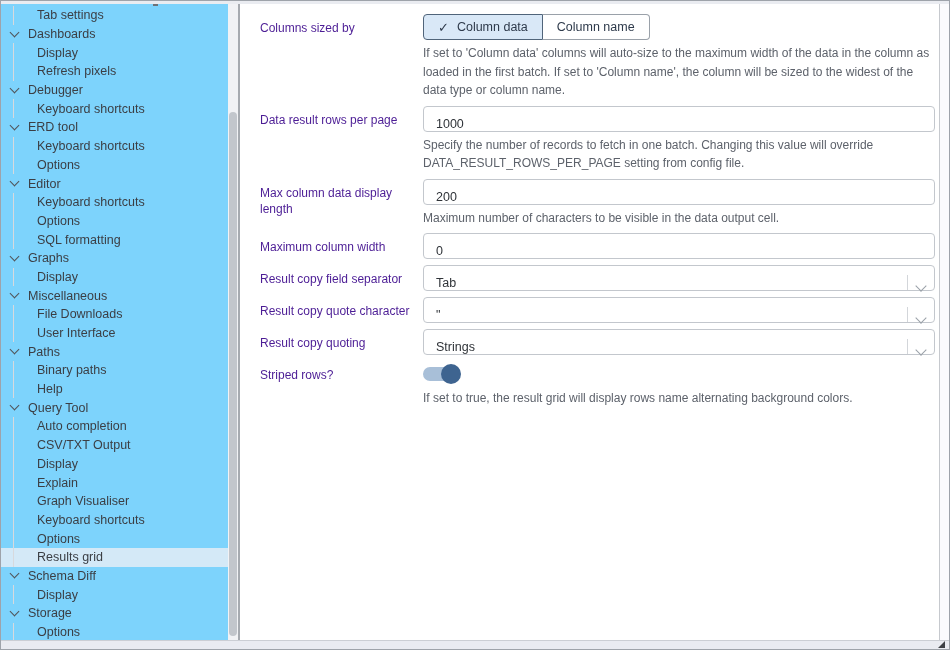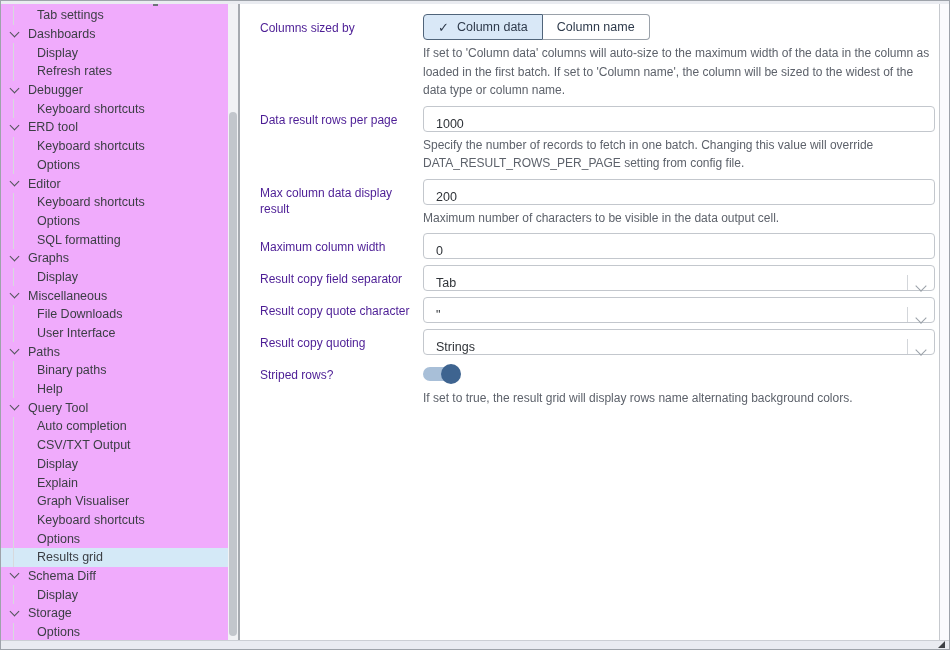--- a/index.html
+++ b/index.html
@@ -2,21 +2,21 @@
 <html><head>
 <meta charset="utf-8">
 <style>
   * { margin:0; padding:0; box-sizing:border-box; }
   html,body { width:950px; height:650px; font-family:"Liberation Sans","DejaVu Sans",sans-serif; background:#fff; }
   .window { width:950px; height:650px; border:1px solid #9ea3aa; background:#eaecf1; display:flex; flex-direction:column; overflow:hidden; }
   .chrome-top { height:3px; background:#eaecf1; flex:0 0 auto; }
   .main { flex:1 1 auto; min-height:0; display:flex; background:#fff; }
 
   
-  .sidebar { width:237px; flex:0 0 auto; display:flex; background:#f0abfc; position:relative; }
+  .sidebar { width:237px; flex:0 0 auto; display:flex; background:#7dd3fc; position:relative; }
   .tree { width:227px; overflow:hidden; padding-top:2px; position:relative; }
   .clip-dot { position:absolute; left:152px; top:0; width:5px; height:2px; background:#6e7278; }
   .titem { height:18.7px; display:flex; align-items:center; position:relative; font-size:12.5px; color:#3b3e44; cursor:pointer; white-space:nowrap; }
   .titem.group { padding-left:9px; }
   .titem.child { padding-left:36px; }
   .titem.sel { background:#d4e9f7; }
   .chev-icon { width:7px; height:7px; border-right:1.6px solid #515459; border-bottom:1.6px solid #515459; transform:rotate(45deg); margin:-4px 10px 0 1px; flex:0 0 auto; }
   .guide { position:absolute; left:12px; top:0; width:1px; height:100%; background:#d7d9dd; }
   .sidebar-scroll { width:10px; flex:0 0 auto; background:#f1f2f5; position:relative; }
   .sidebar-thumb { position:absolute; left:1px; top:108px; width:8px; height:524px; border-radius:4px; background:#c2c6cc; }
@@ -67,21 +67,21 @@
           <div class="titem group">
             <span class="chev-icon"></span>
             <span class="tlabel">Dashboards</span>
           </div>
           <div class="titem child">
             <span class="guide"></span>
             <span class="tlabel">Display</span>
           </div>
           <div class="titem child">
             <span class="guide"></span>
-            <span class="tlabel">Refresh rates</span>
+            <span class="tlabel">Refresh pixels</span>
           </div>
           <div class="titem group">
             <span class="chev-icon"></span>
             <span class="tlabel">Debugger</span>
           </div>
           <div class="titem child">
             <span class="guide"></span>
             <span class="tlabel">Keyboard shortcuts</span>
           </div>
           <div class="titem group">
@@ -220,21 +220,21 @@
         <div class="prow">
           <div class="plabel">Data result rows per page</div>
           <div class="ctl-cell">
             <div class="tinput">
               <span class="val">1000</span>
             </div>
             <div class="help">Specify the number of records to fetch in one batch. Changing this value will override DATA_RESULT_ROWS_PER_PAGE setting from config file.</div>
           </div>
         </div>
         <div class="prow">
-          <div class="plabel">Max column data display result</div>
+          <div class="plabel">Max column data display length</div>
           <div class="ctl-cell">
             <div class="tinput">
               <span class="val">200</span>
             </div>
             <div class="help">Maximum number of characters to be visible in the data output cell.</div>
           </div>
         </div>
         <div class="prow">
           <div class="plabel">Maximum column width</div>
           <div class="ctl-cell">

